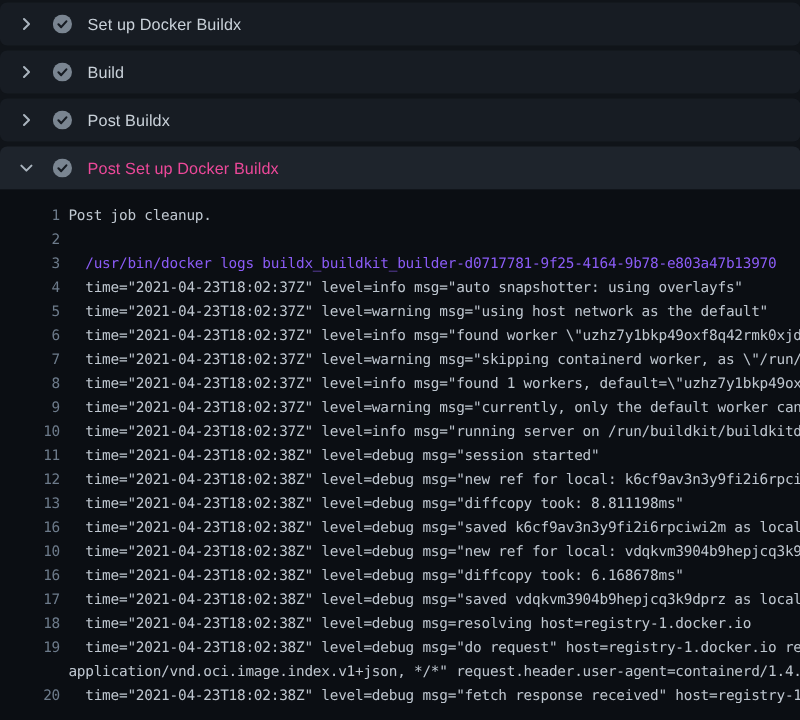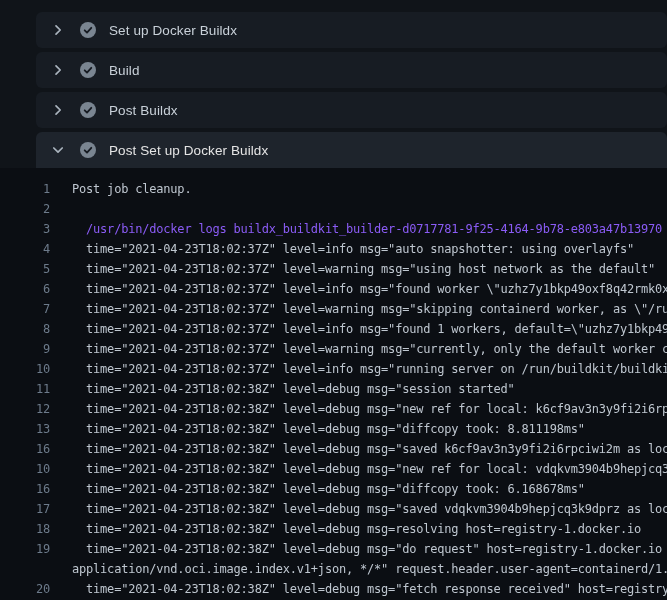--- a/index.html
+++ b/index.html
@@ -3,21 +3,21 @@
 <meta charset="utf-8">
 <style>
   * { box-sizing: border-box; }
   html, body {
     margin: 0; padding: 0;
     width: 667px; height: 600px;
     overflow: hidden;
     background: #101419;
     font-family: "Liberation Sans", sans-serif;
   }
-  .steps-list { padding-top: 12px; margin-left: 36px; }
+  .steps-list { padding-top: 2px; }
   .step-row {
     display: flex; align-items: center;
     height: 36px; margin: 4px 0 0 0;
     padding: 0 10px;
     border-radius: 6px;
     background: #171c23;
     cursor: pointer;
   }
   .step-row:first-child { margin-top: 0; }
   .step-row.expanded {
@@ -32,21 +32,21 @@
   .status-box {
     width: 16px; height: 16px; flex: none;
     margin-left: 10px;
   }
   .step-label {
     margin-left: 13px;
     font-size: 13.5px;
     color: #c9d1d9;
     letter-spacing: 0.1px;
   }
-  .step-row.expanded .step-label { color: #e5e5e5; }
+  .step-row.expanded .step-label { color: #ec4899; }
 
   .log-area {
     background: #0b0e13;
     height: 442px;
     padding-top: 11px;
     overflow: hidden;
     font-family: "DejaVu Sans Mono", monospace;
     font-size: 12px;
     line-height: 20px;
     letter-spacing: -0.2px;
@@ -55,21 +55,21 @@
   .ln {
     flex: none; width: 50px;
     text-align: right;
     color: #6d7b8b;
     text-decoration: none;
     user-select: none;
     cursor: pointer;
   }
   .txt {
     flex: none;
-    margin-left: 22px;
+    margin-left: 7px;
     white-space: pre;
     color: #bfc7d0;
   }
   .log-row.command .txt { color: #8b5cf6; }
   .tri {
     display: inline-block;
     width: 14px;
     font-size: 9px;
     color: #bfc7d0;
     cursor: pointer;

